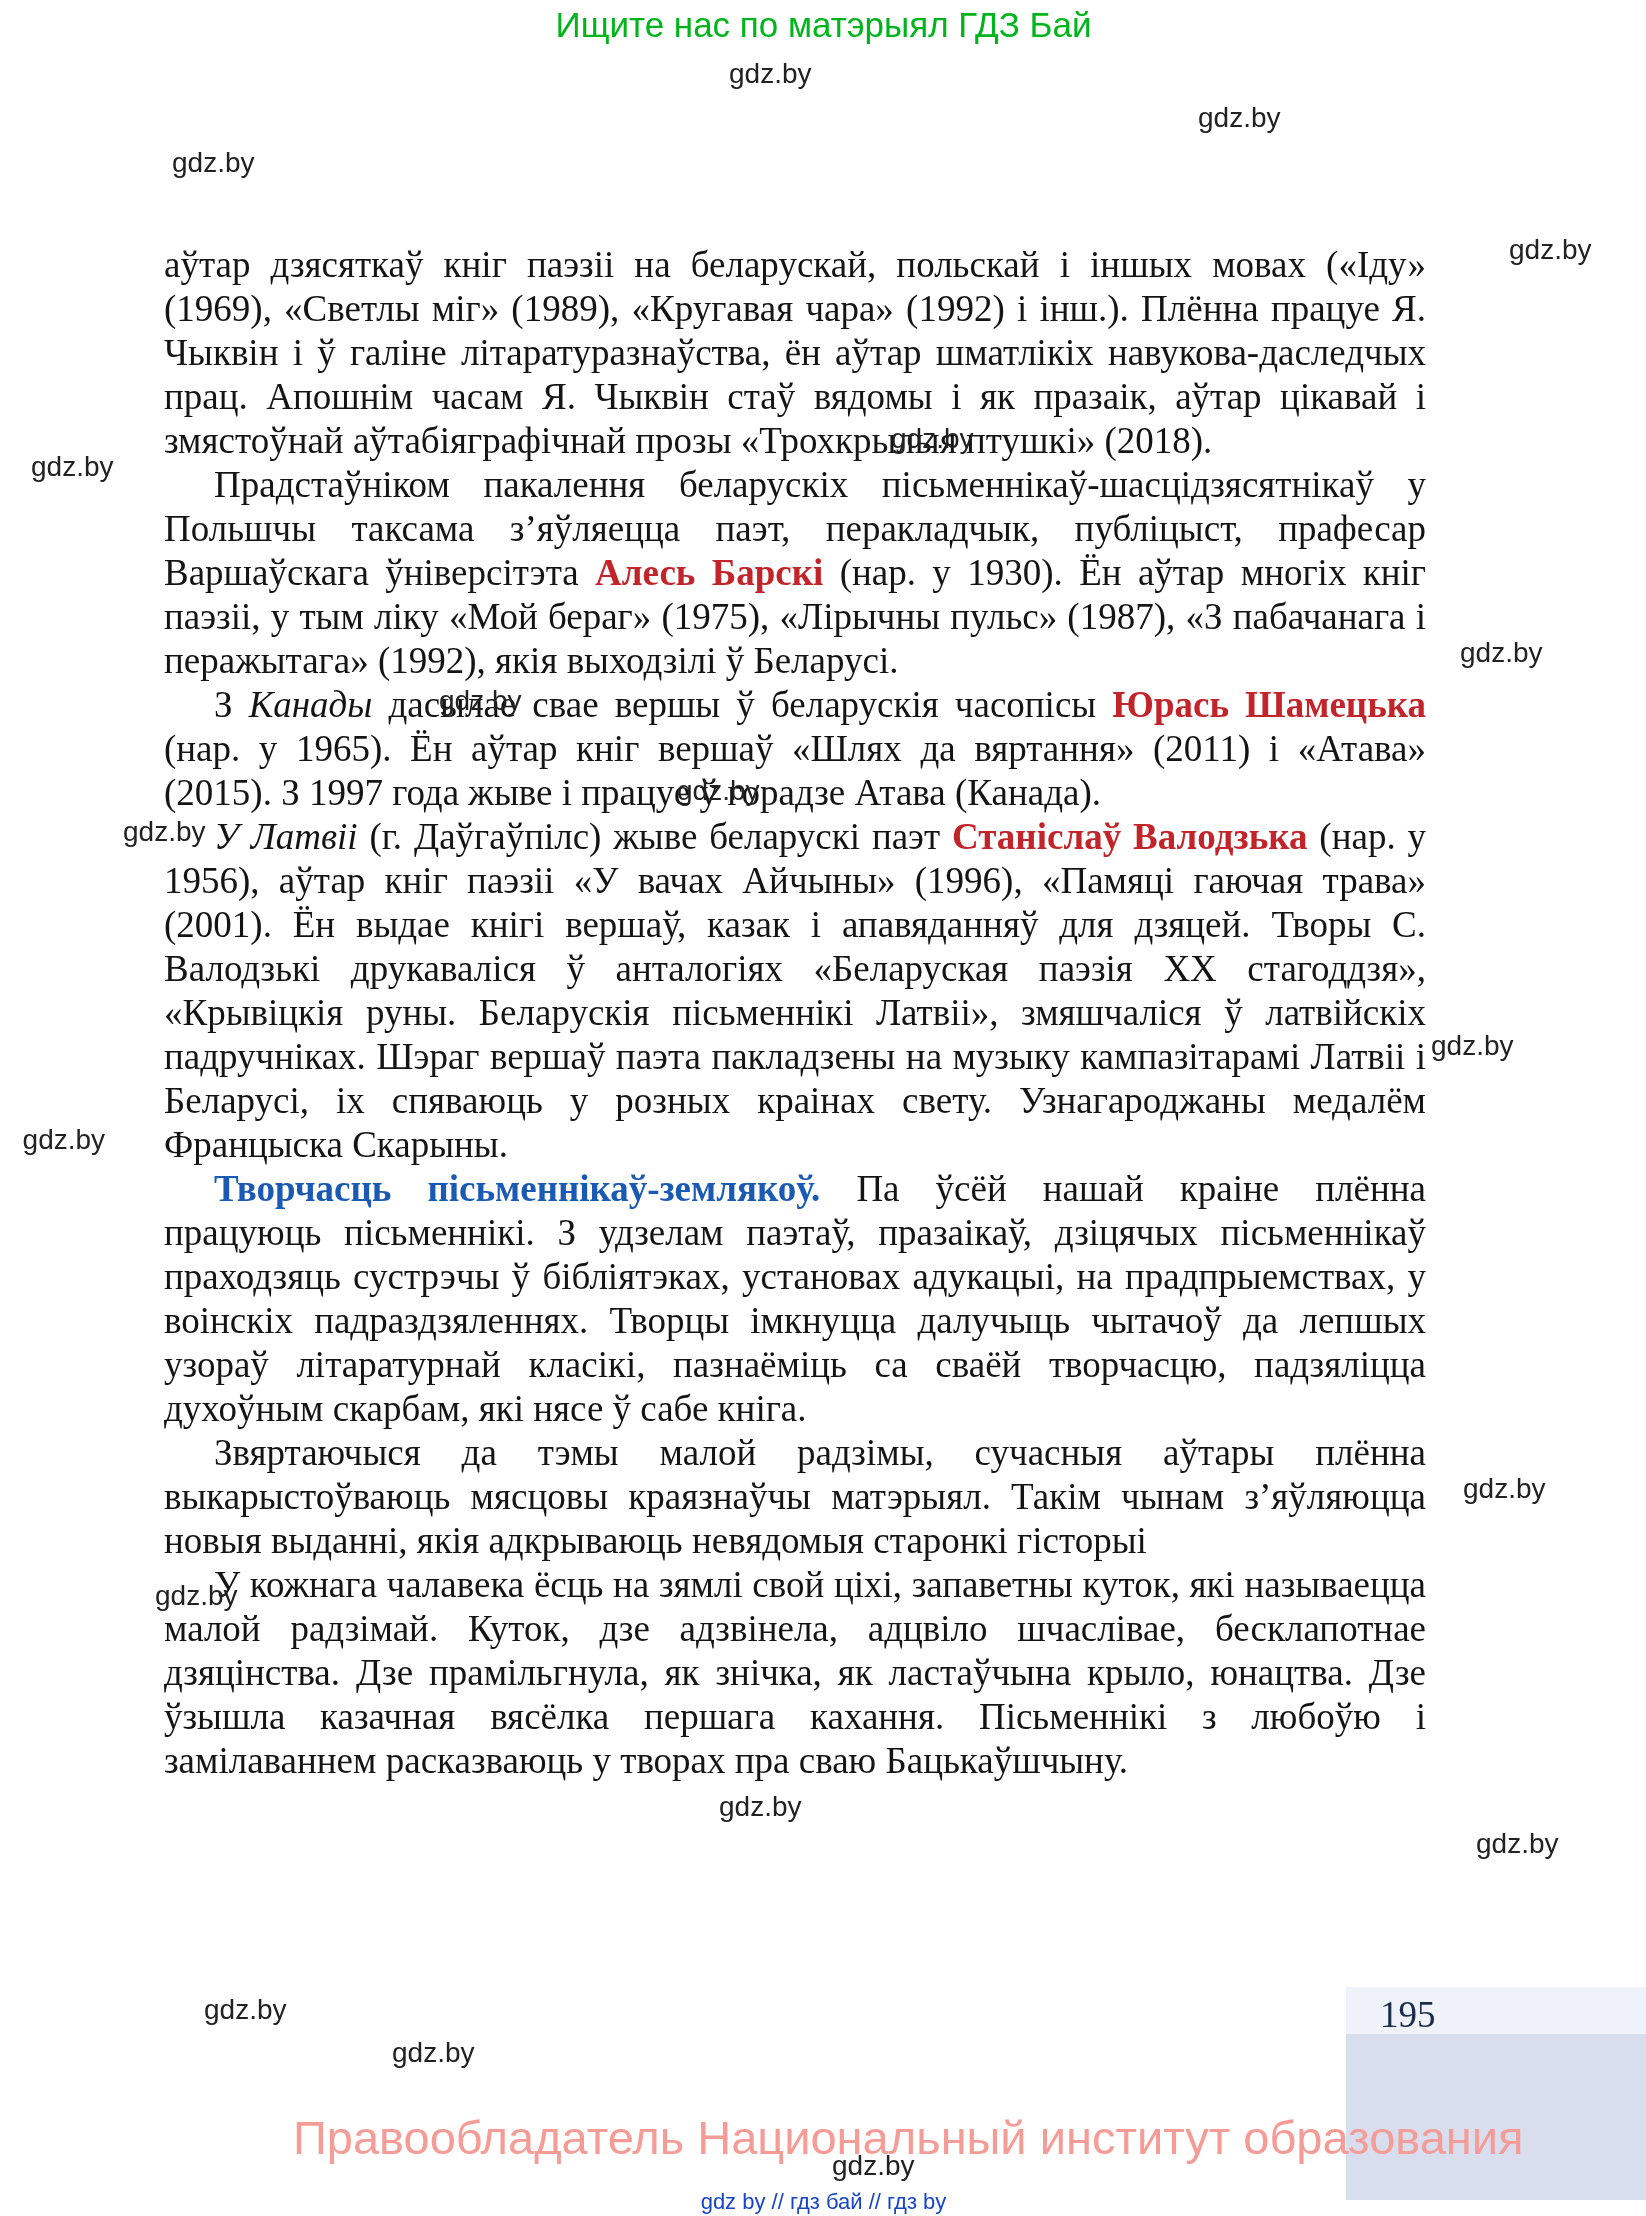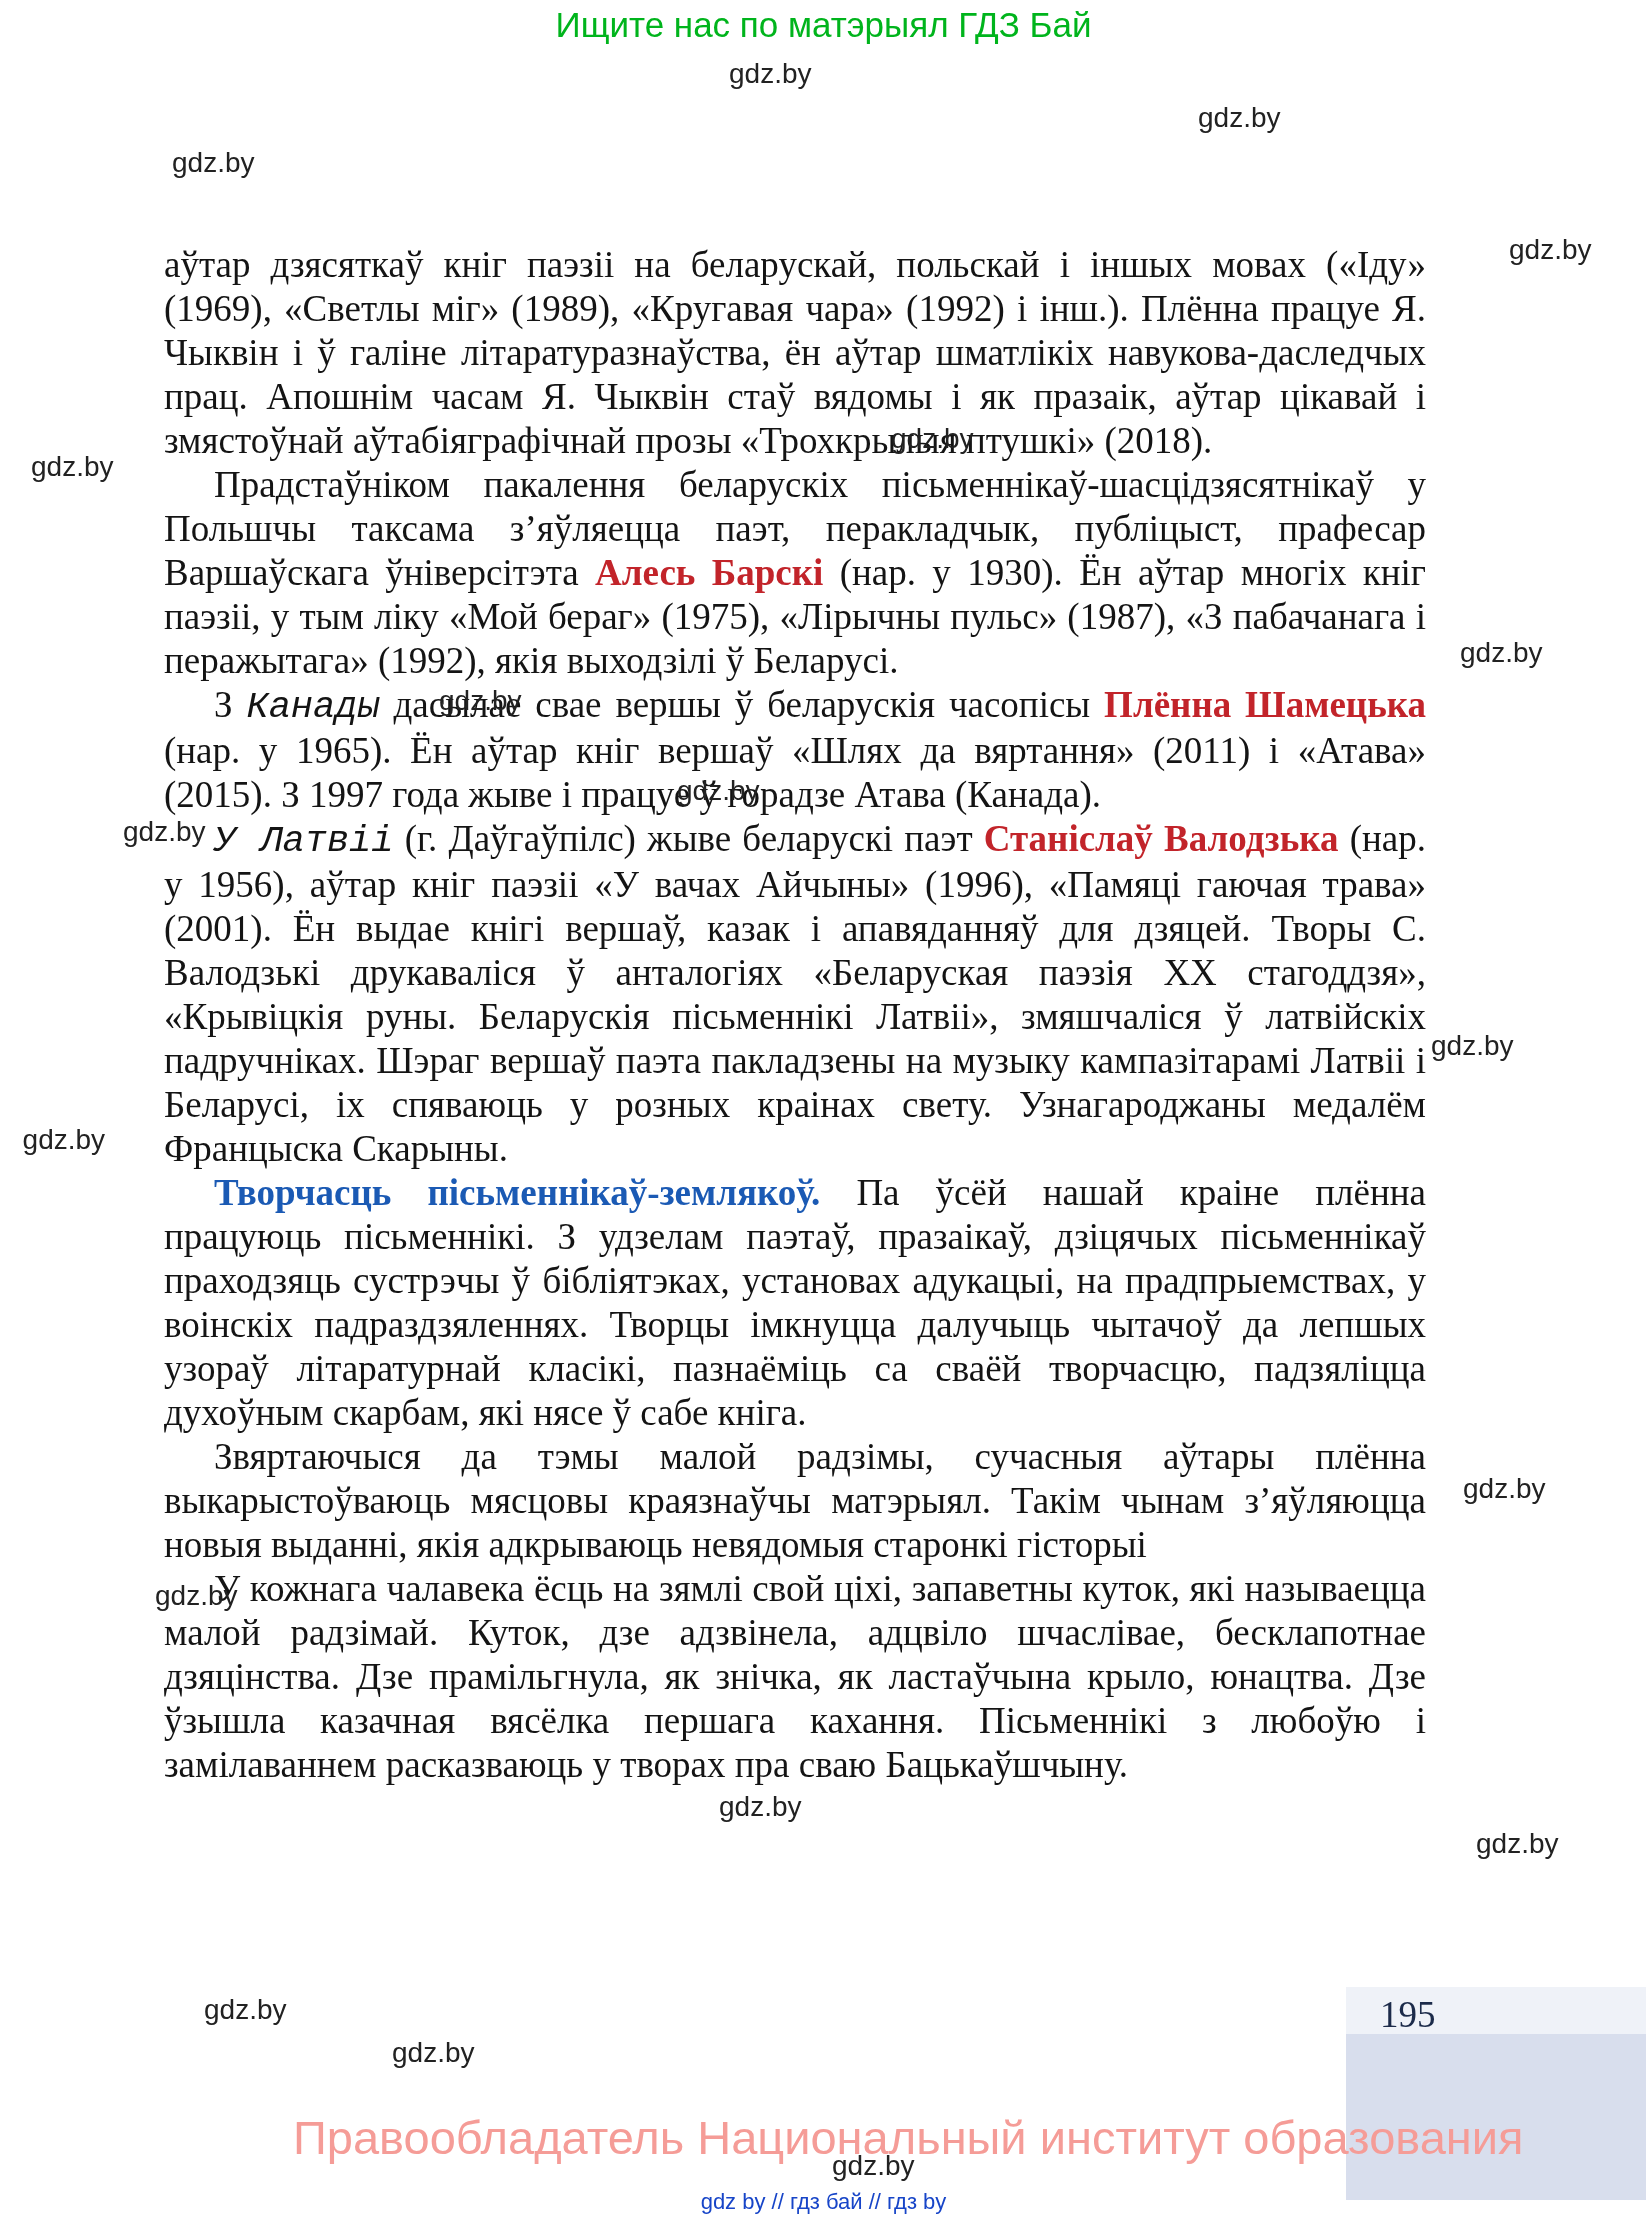--- a/index.html
+++ b/index.html
@@ -21,21 +21,21 @@
     position: absolute; top: 206px; left: 164px; width: 1262px;
     font-size: 37px; line-height: 44px;
     color: #141414;
     text-align: justify;
     margin-top: 37px;
   }
   .content p { margin: 0; }
   .content p.indent { text-indent: 50px; }
   .rb { color: #c2242a; font-weight: bold; }
   .bb { color: #1b5ab4; font-weight: bold; }
-  .it { font-style: italic; font-family: Liberation Mono, monospace; }
+  .it { font-style: italic; }
   .watermark {
     position: absolute;
     font-family: "Liberation Sans", sans-serif;
     font-size: 28px;
     color: #222222;
     white-space: nowrap;
   }
   .footer-box {
     position: absolute; left: 1330px; top: 1987px;
     width: 317px; height: 213px;
@@ -69,21 +69,21 @@
   }
 </style>
 </head>
 <body>
 
 <div class="banner">Ищите нас по матэрыял ГДЗ Бай</div>
 
 <div class="content" lang="be" id="content">
     <p><span>аўтар дзясяткаў кніг паэзіі на беларускай, польскай і іншых мовах («Іду» (1969), «Светлы міг» (1989), «Кругавая чара» (1992) і інш.). Плённа працуе Я. Чыквін і ў галіне літаратуразнаўства, ён аўтар шматлікіх навукова-даследчых прац. Апошнім часам Я. Чыквін стаў вядомы і як празаік, аўтар цікавай і змястоўнай аўтабіяграфічнай прозы «Трохкрылыя птушкі» (2018).</span></p>
     <p class="indent"><span>Прадстаўніком пакалення беларускіх пісьменнікаў-шасцідзясятнікаў у Польшчы таксама з’яўляецца паэт, перакладчык, публіцыст, прафесар Варшаўскага ўніверсітэта </span><span class="rb">Алесь Барскі</span><span> (нар. у 1930). Ён аўтар многіх кніг паэзіі, у тым ліку «Мой бераг» (1975), «Лірычны пульс» (1987), «З пабачанага і перажытага» (1992), якія выходзілі ў Беларусі.</span></p>
-    <p class="indent"><span>З </span><span class="it">Канады</span><span> дасылае свае вершы ў беларускія часопісы </span><span class="rb">Плённа Шамецька</span><span> (нар. у 1965). Ён аўтар кніг вершаў «Шлях да вяртання» (2011) і «Атава» (2015). З 1997 года жыве і працуе ў горадзе Атава (Канада).</span></p>
+    <p class="indent"><span>З </span><span class="it">Канады</span><span> дасылае свае вершы ў беларускія часопісы </span><span class="rb">Юрась Шамецька</span><span> (нар. у 1965). Ён аўтар кніг вершаў «Шлях да вяртання» (2011) і «Атава» (2015). З 1997 года жыве і працуе ў горадзе Атава (Канада).</span></p>
     <p class="indent"><span class="it">У Латвіі</span><span> (г. Даўгаўпілс) жыве беларускі паэт </span><span class="rb">Станіслаў Валодзька</span><span> (нар. у 1956), аўтар кніг паэзіі «У вачах Айчыны» (1996), «Памяці гаючая трава» (2001). Ён выдае кнігі вершаў, казак і апавяданняў для дзяцей. Творы С. Валодзькі друкаваліся ў анталогіях «Беларуская паэзія XX стагоддзя», «Крывіцкія руны. Беларускія пісьменнікі Латвіі», змяшчаліся ў латвійскіх падручніках. Шэраг вершаў паэта пакладзены на музыку кампазітарамі Латвіі і Беларусі, іх спяваюць у розных краінах свету. Узнагароджаны медалём Францыска Скарыны.</span></p>
     <p class="indent"><span class="bb">Творчасць пісьменнікаў-землякоў.</span><span> Па ўсёй нашай краіне плённа працуюць пісьменнікі. З удзелам паэтаў, празаікаў, дзіцячых пісьменнікаў праходзяць сустрэчы ў бібліятэках, установах адукацыі, на прадпрыемствах, у воінскіх падраздзяленнях. Творцы імкнуцца далучыць чытачоў да лепшых узораў літаратурнай класікі, пазнаёміць са сваёй творчасцю, падзяліцца духоўным скарбам, які нясе ў сабе кніга.</span></p>
     <p class="indent"><span>Звяртаючыся да тэмы малой радзімы, сучасныя аўтары плённа выкарыстоўваюць мясцовы краязнаўчы матэрыял. Такім чынам з’яўляюцца новыя выданні, якія адкрываюць невядомыя старонкі гісторыі</span></p>
     <p class="indent"><span>У кожнага чалавека ёсць на зямлі свой ціхі, запаветны куток, які называецца малой радзімай. Куток, дзе адзвінела, адцвіло шчаслівае, бесклапотнае дзяцінства. Дзе прамільгнула, як знічка, як ластаўчына крыло, юнацтва. Дзе ўзышла казачная вясёлка першага кахання. Пісьменнікі з любоўю і замілаваннем расказваюць у творах пра сваю Бацькаўшчыну.</span></p>
   </div>
 
 <div id="wm-layer">
     <span class="watermark" style="left: 729px; top: 58px;">gdz.by</span>
     <span class="watermark" style="left: 1198px; top: 102px;">gdz.by</span>
     <span class="watermark" style="left: 172px; top: 147px;">gdz.by</span>

